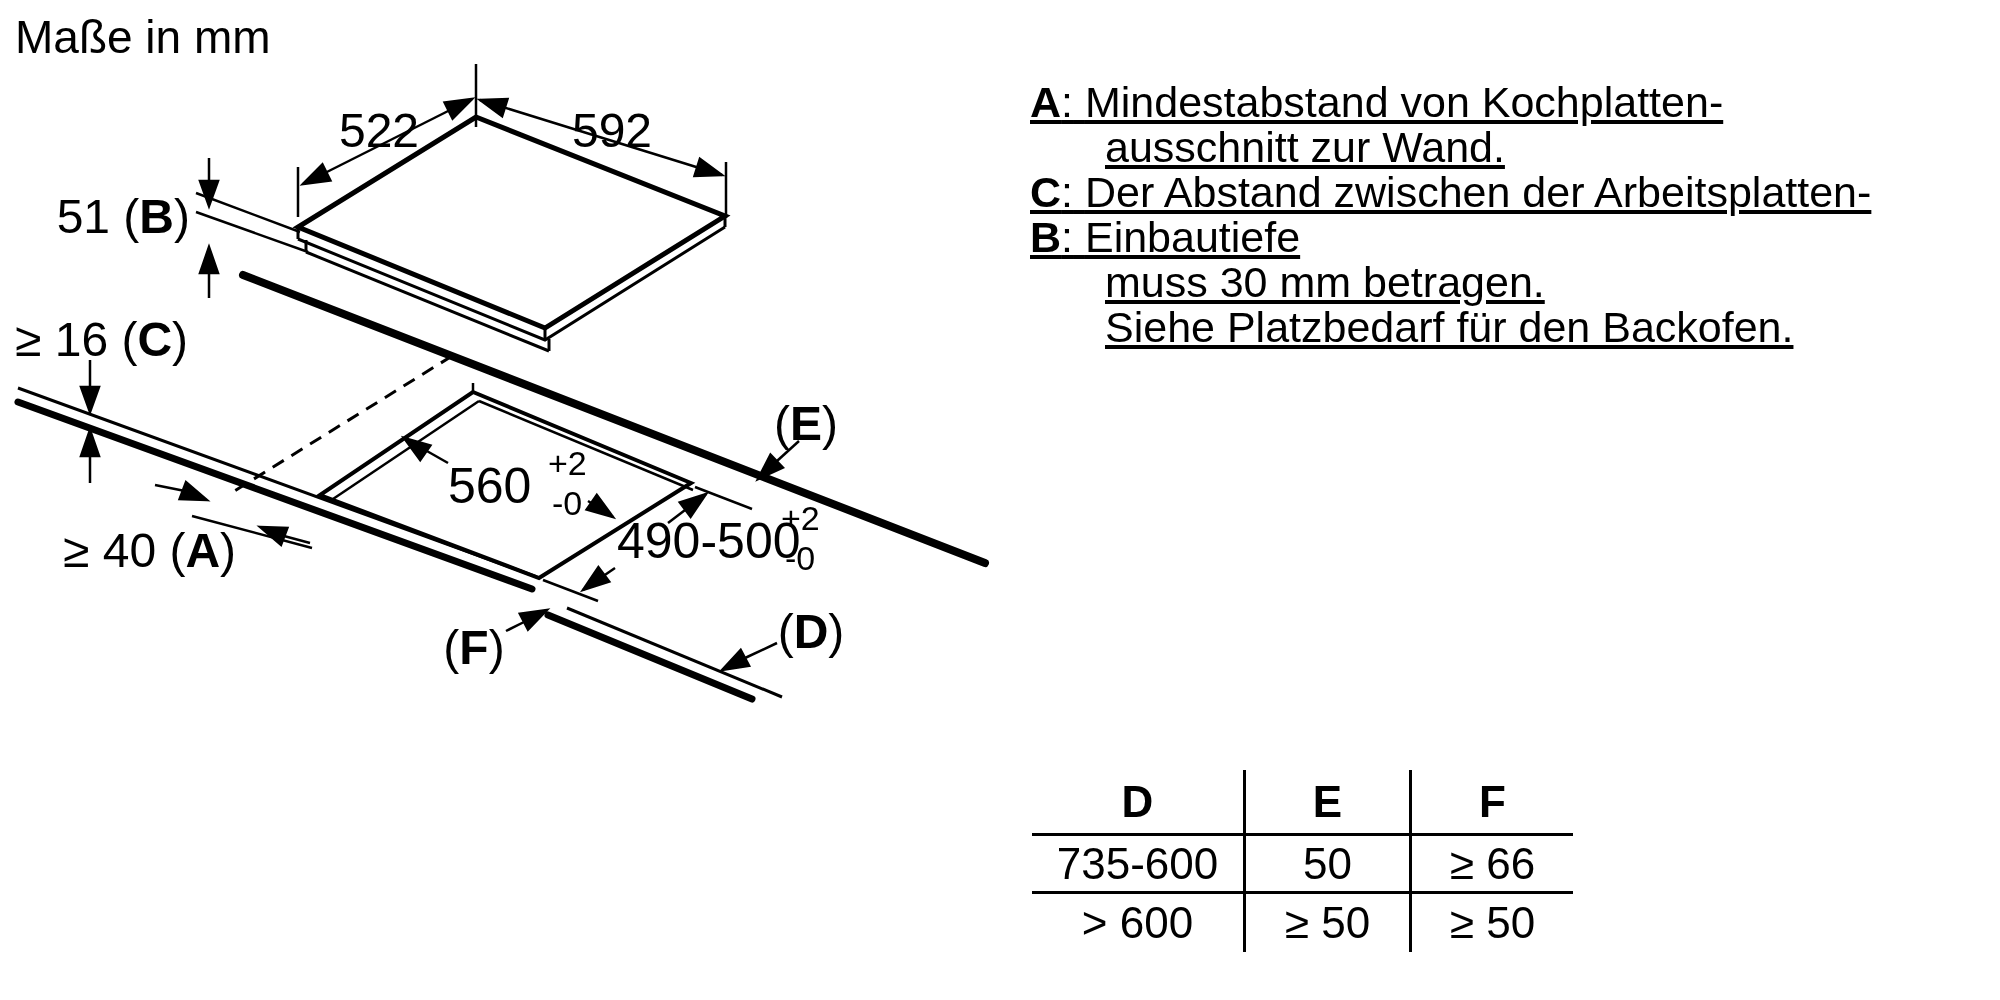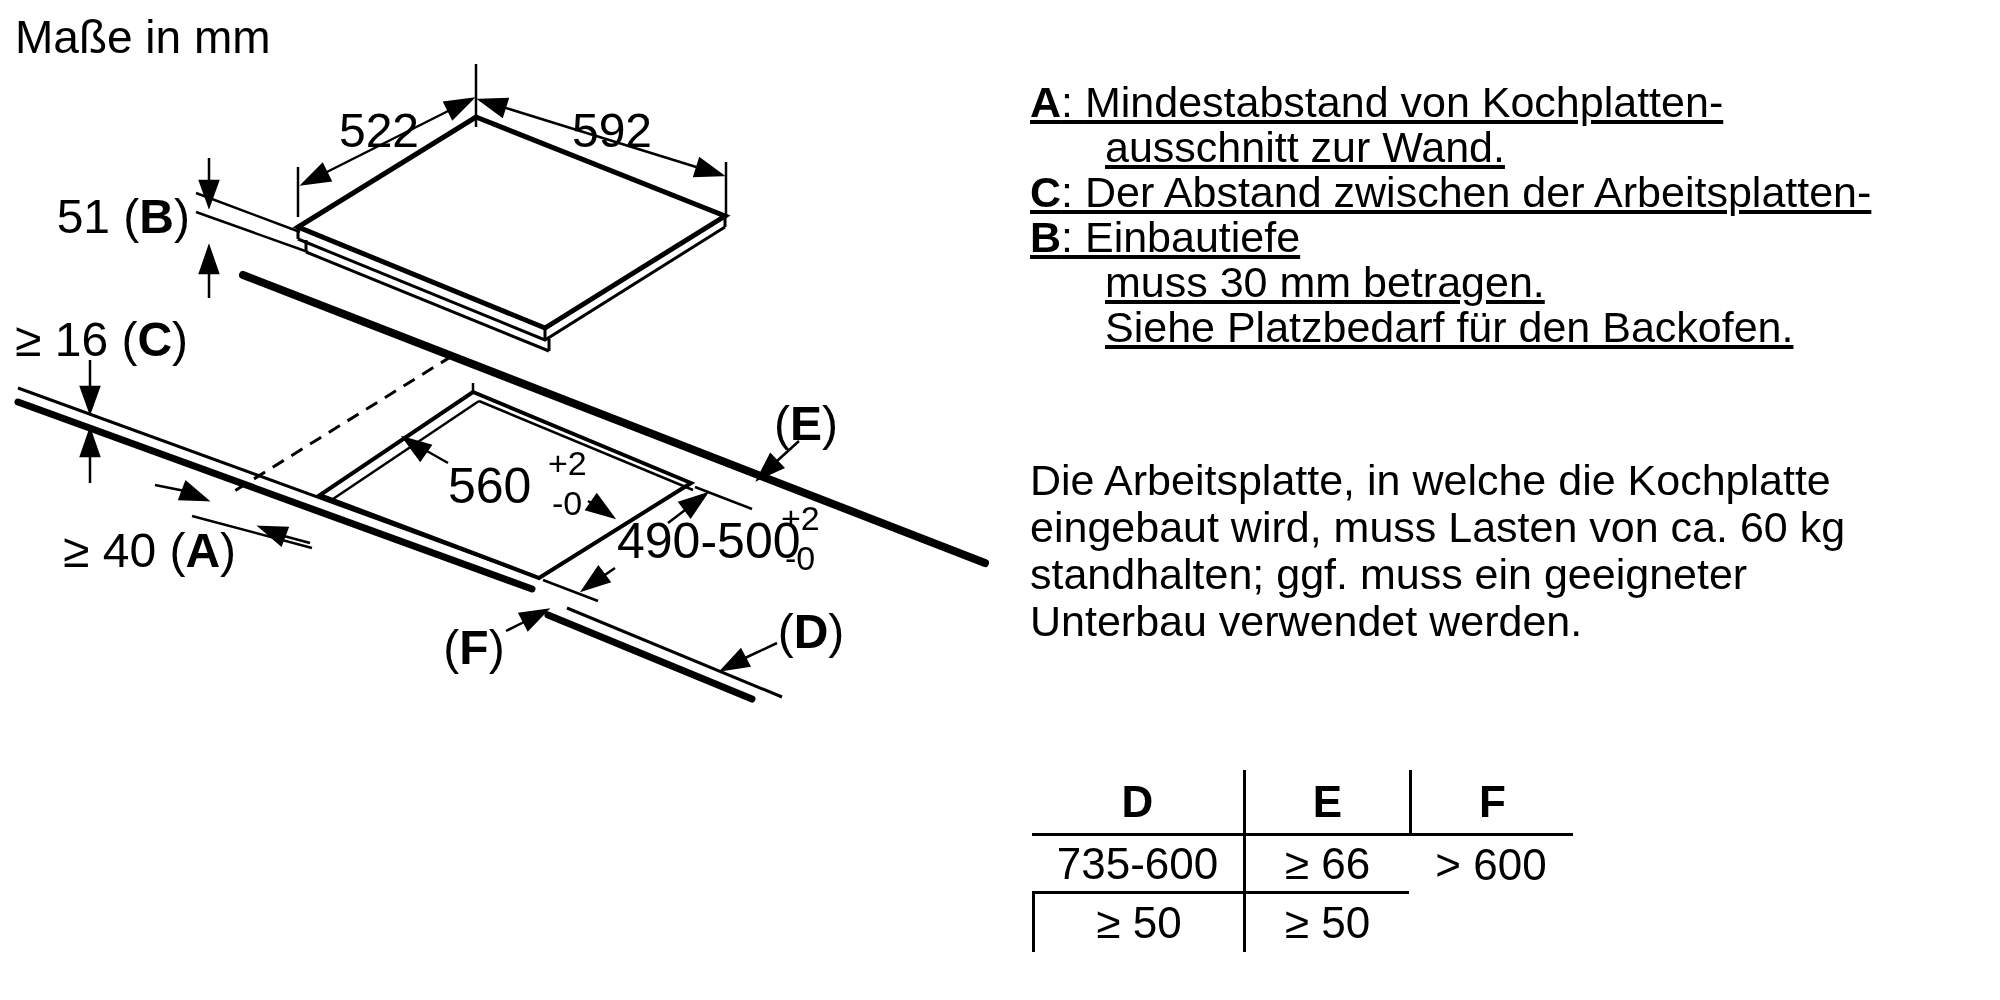--- a/index.html
+++ b/index.html
@@ -143,31 +143,26 @@
 
   <div class="legend">
     <div class="lg-line"><span class="ltr">A</span><span>:</span> <span>Mindestabstand von Kochplatten-</span></div>
     <div class="lg-rest">ausschnitt zur Wand.</div>
     <div class="lg-line"><span class="ltr">C</span><span>:</span> <span>Der Abstand zwischen der Arbeitsplatten-</span></div>
     <div class="lg-line"><span class="ltr">B</span><span>:</span> <span>Einbautiefe</span></div>
     <div class="lg-rest">muss 30 mm betragen.</div>
     <div class="lg-rest">Siehe Platzbedarf für den Backofen.</div>
   </div>
 
-  <div class="para">
-    <div>Die Arbeitsplatte, in welche die Kochplatte</div>
-    <div>eingebaut wird, muss Lasten von ca. 60 kg</div>
-    <div>standhalten; ggf. muss ein geeigneter</div>
-    <div>Unterbau verwendet werden.</div>
-  </div>
 
   <div class="tbl">
     <div class="hd rb">D</div>
     <div class="hd rb c1">E</div>
     <div class="hd rb c1">F</div>
     <div class="rb">735-600</div>
+    <div class="rb c1">50</div>
     <div class="rb c1">≥ 66</div>
     <div>&gt; 600</div>
     <div class="c1">≥ 50</div>
     <div class="c1">≥ 50</div>
   </div>
 
 </div>
 
 </body></html>

